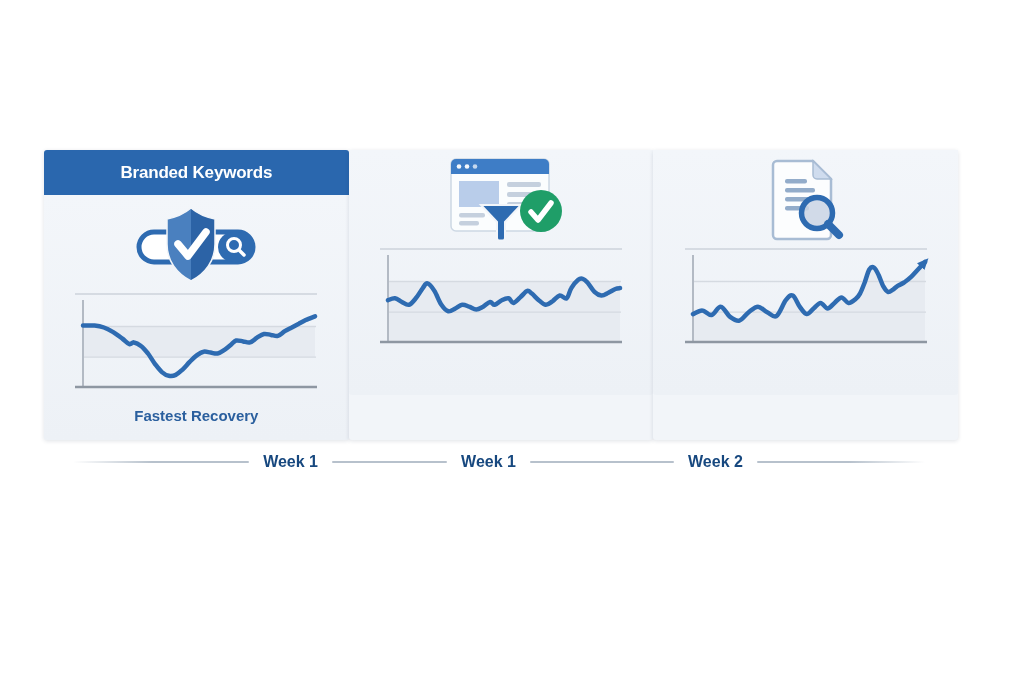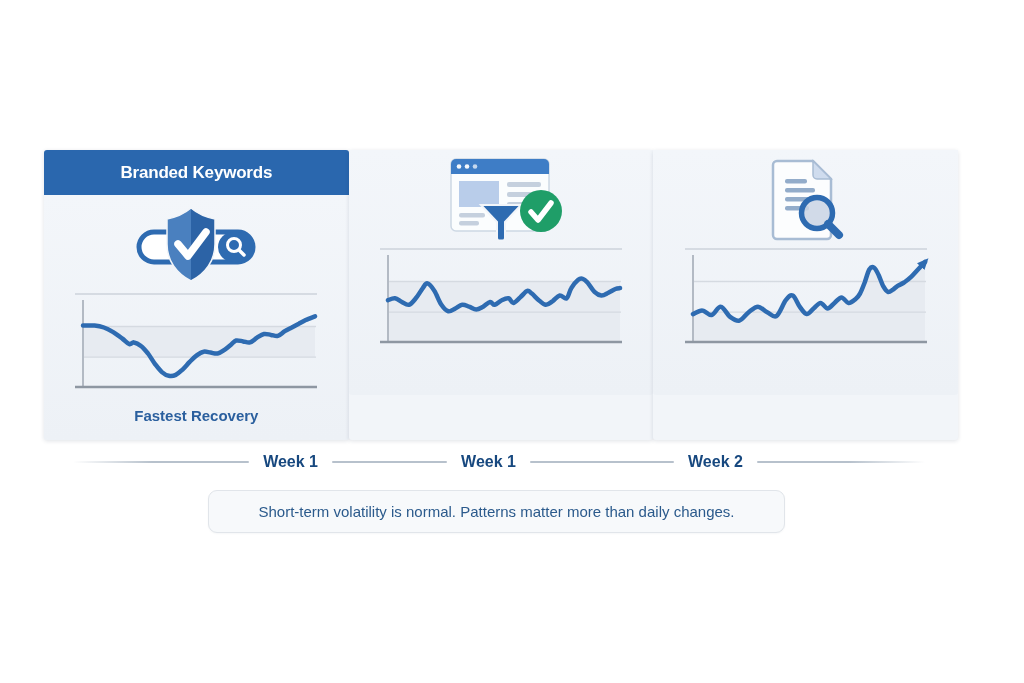--- a/index.html
+++ b/index.html
@@ -170,17 +170,14 @@
   <div class="timeline">
     <span class="tl-seg s1"></span>
     <span class="tl-label">Week 1</span>
     <span class="tl-seg s2"></span>
     <span class="tl-label">Week 1</span>
     <span class="tl-seg s3"></span>
     <span class="tl-label">Week 2</span>
     <span class="tl-seg s4"></span>
   </div>
 
-  <div class="note">
-    <span>Short-term volatility is normal. Patterns matter more than daily changes.</span>
-  </div>
 
 </div>
 
 </body></html>

